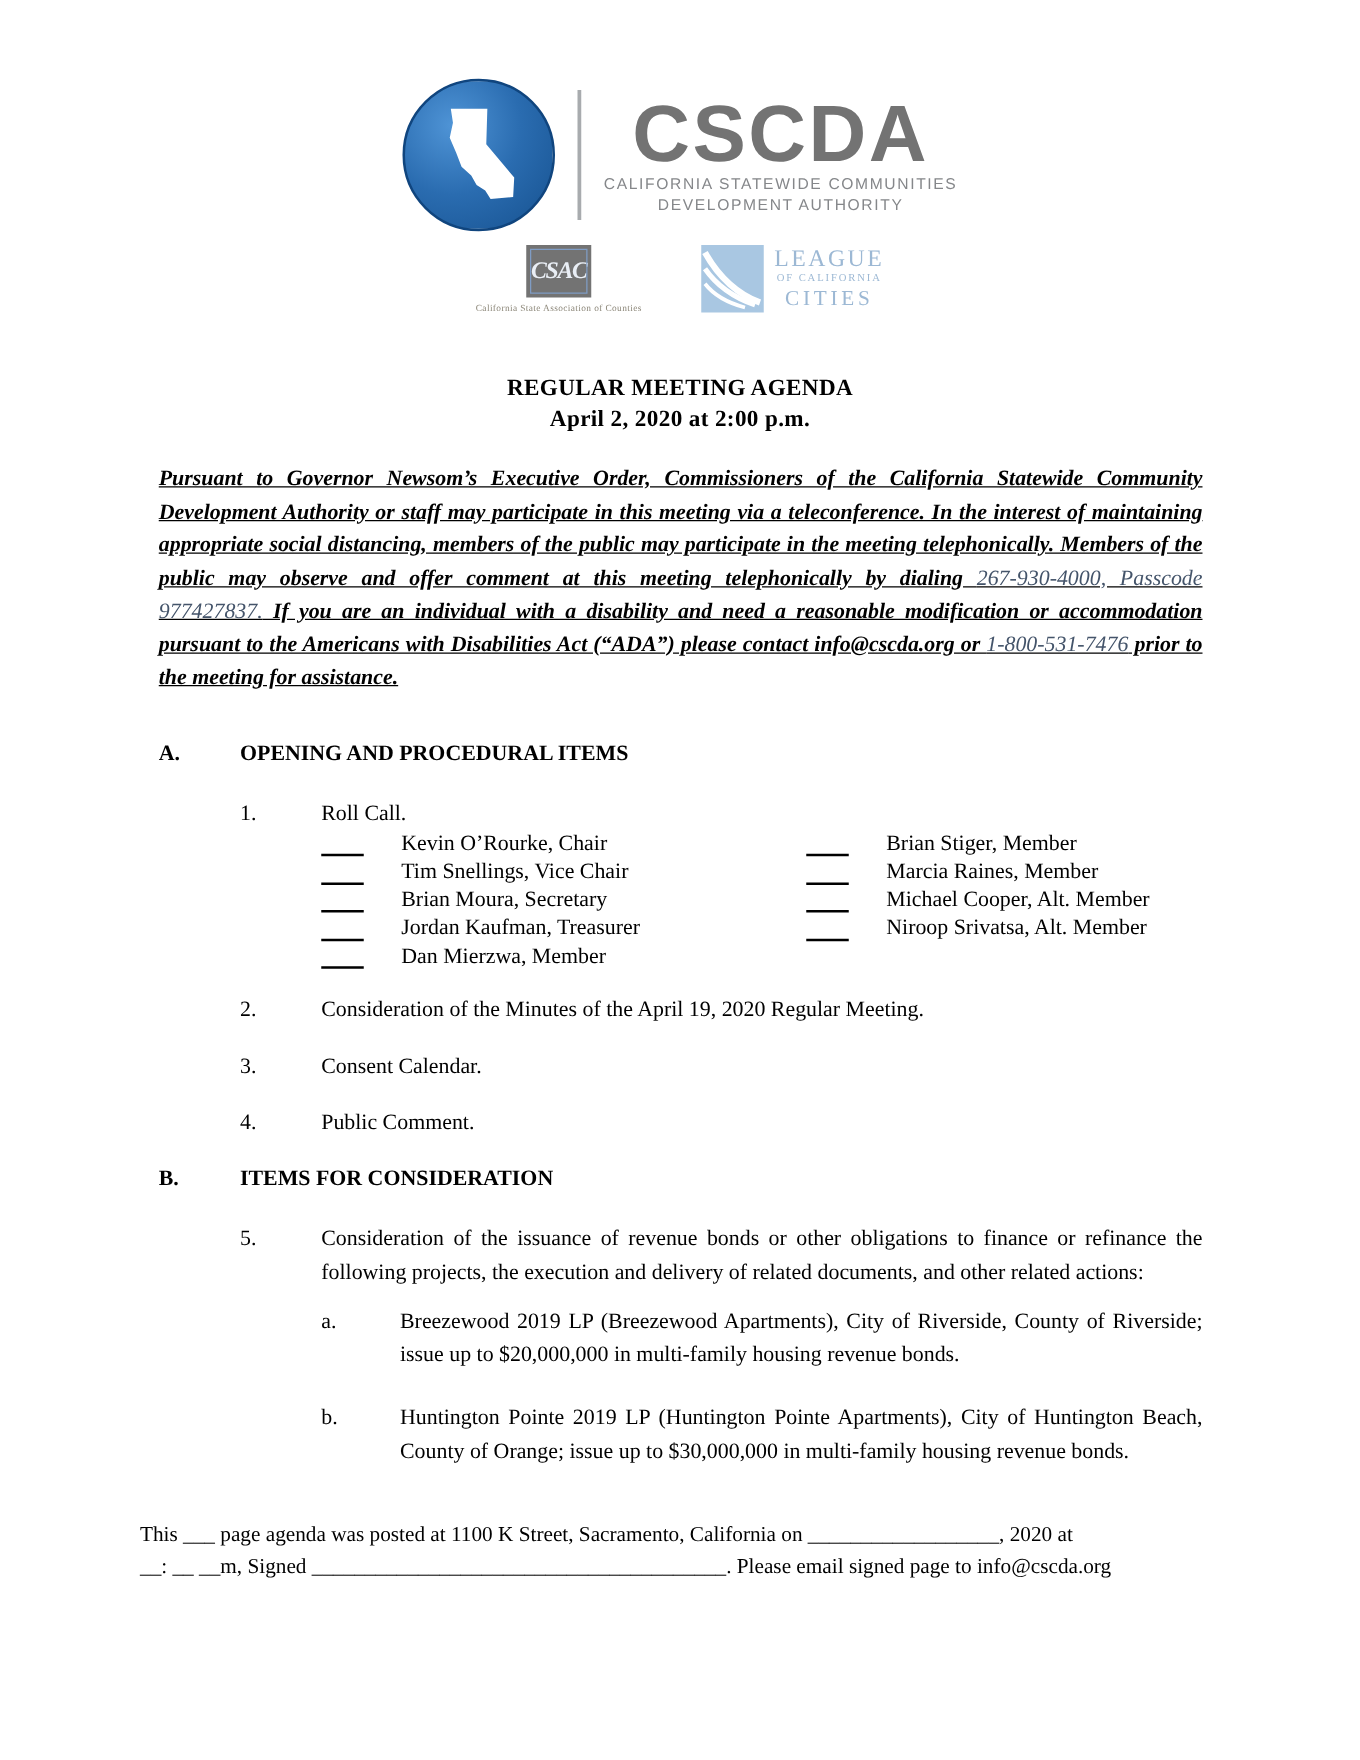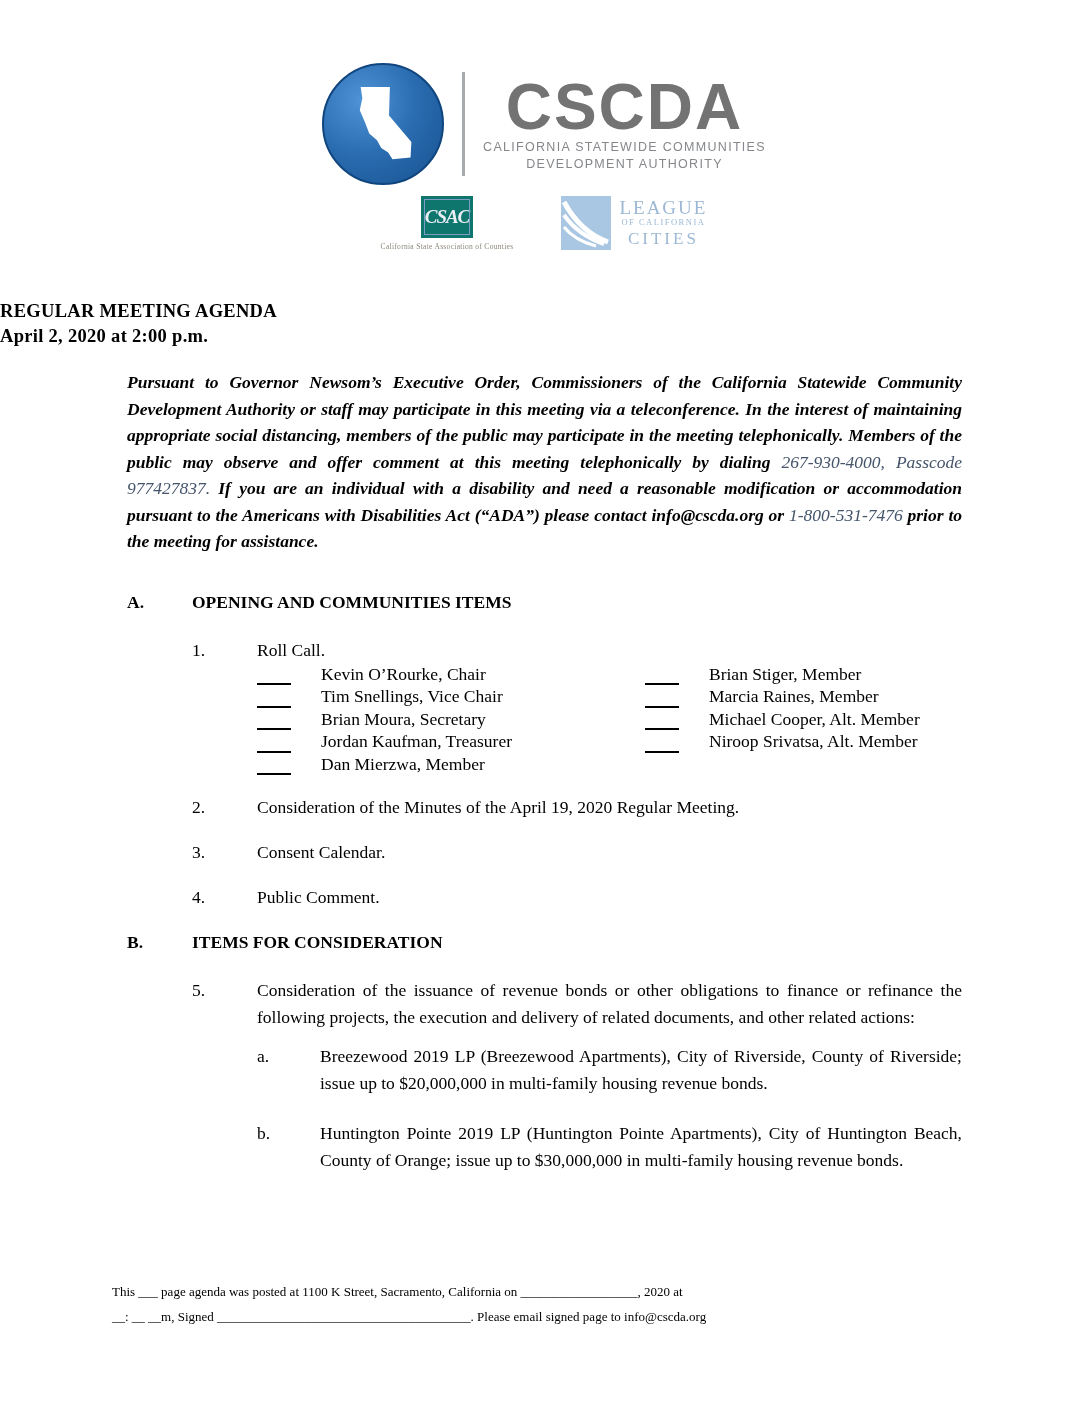--- a/index.html
+++ b/index.html
@@ -40,48 +40,48 @@
     font-size:12.5px;line-height:17px;color:#85878a;letter-spacing:1.3px;
     text-align:left;
   }
   
   .partners{
     margin:10px auto 0 auto;width:fit-content;
     display:flex;align-items:flex-start;gap:48px;
   }
   .csac{display:flex;flex-direction:column;align-items:center;}
   .csac-box{
-    position:relative;width:52px;height:42px;background:#0f766e;
+    position:relative;width:52px;height:42px;background:#737373;
     display:flex;align-items:center;justify-content:center;
   }
   .csac-box::after{
     content:"";position:absolute;inset:3px;border:1px solid #7f9cc4;pointer-events:none;
   }
   .csac-acronym{
     font-family:"Liberation Serif",serif;font-style:italic;font-weight:bold;
     color:#e9eef5;font-size:19px;letter-spacing:-1px;
   }
   .csac-caption{
     margin-top:4px;font-family:"Liberation Serif",serif;
     font-size:7.5px;color:#8b8678;letter-spacing:0.3px;white-space:nowrap;
   }
   .league{display:flex;align-items:center;gap:8px;justify-content:center;}
   .league-box{width:50px;height:54px;background:#a9c7e2;}
   .league-text{display:flex;flex-direction:column;align-items:center;color:#9cb8d4;}
   .league-l1{font-size:19px;line-height:19px;letter-spacing:2px;}
   .league-l2{font-size:8.5px;line-height:11px;letter-spacing:1.5px;}
   .league-l3{font-size:17px;line-height:21px;letter-spacing:3px;}
   
-  .title-block{margin-top:48px;font-weight:bold;}
+  .title-block{margin-top:48px;text-align:center;font-weight:bold;}
   .title-line{font-size:18.5px;line-height:25px;letter-spacing:0.3px;}
   
   .notice{
     margin:20px 126px 0 127px;
     font-weight:bold;font-style:italic;
-    text-align:justify;line-height:26.5px;
+    text-align:justify;line-height:26.5px;text-decoration:underline;
   }
   .accent{font-weight:normal;color:#44546a;}
   
   .content{margin-left:127px;margin-right:126px;}
   .sec-head{display:flex;font-weight:bold;line-height:26px;}
   .sec-label{width:65px;flex:0 0 65px;}
   .sec-a{margin-top:34px;}
   .sec-b{margin-top:19px;}
   .item{display:flex;line-height:26px;margin-left:65px;}
   .item-num{width:65px;flex:0 0 65px;}
@@ -99,22 +99,22 @@
   }
   .rc-col-left{width:388px;flex:0 0 388px;}
   .rc-row{display:flex;align-items:flex-end;height:22.6px;}
   .rc-blank{
     display:inline-block;width:34px;height:17px;
     border-bottom:2px solid #000;margin-right:30px;flex:0 0 34px;
   }
   .rc-name{white-space:nowrap;}
   
   .footer{
-    position:absolute;left:112px;right:118px;top:1279px;
-    font-size:13px;line-height:25px;
+    position:absolute;left:112px;right:118px;top:1215px;
+    font-size:17px;line-height:25px;
   }
 </style>
 </head>
 <body>
 
 <div class="page">
 
   <div class="logo-block">
     <div class="logo-circle">
       <svg viewBox="0 0 100 100">
@@ -156,21 +156,21 @@
     <div class="title-line">REGULAR MEETING AGENDA</div>
     <div class="title-line">April 2, 2020 at 2:00 p.m.</div>
   </div>
 
   <p class="notice"><span>Pursuant to Governor Newsom’s Executive Order, Commissioners of the California Statewide Community Development Authority or staff may participate in this meeting via a teleconference.  In the interest of maintaining appropriate social distancing, members of the public may participate in the meeting telephonically. Members of the public may observe and offer comment at this meeting telephonically by dialing </span><span class="accent">267-930-4000, Passcode 977427837.</span><span>  If you are an individual with a disability and need a reasonable modification or accommodation pursuant to the Americans with Disabilities Act (“ADA”) please contact info@cscda.org or </span><span class="accent">1-800-531-7476</span><span> prior to the meeting for assistance.</span></p>
 
   <div class="content">
 
     <div class="sec-head sec-a">
       <span class="sec-label">A.</span>
-      <span class="sec-title">OPENING AND COMMUNITIES ITEMS</span>
+      <span class="sec-title">OPENING AND PROCEDURAL ITEMS</span>
     </div>
 
     <div class="item mt-first">
       <span class="item-num">1.</span>
       <div class="item-body">Roll Call.</div>
     </div>
 
     <div class="roll-call">
       <div class="rc-col-left">
         <div class="rc-row">

